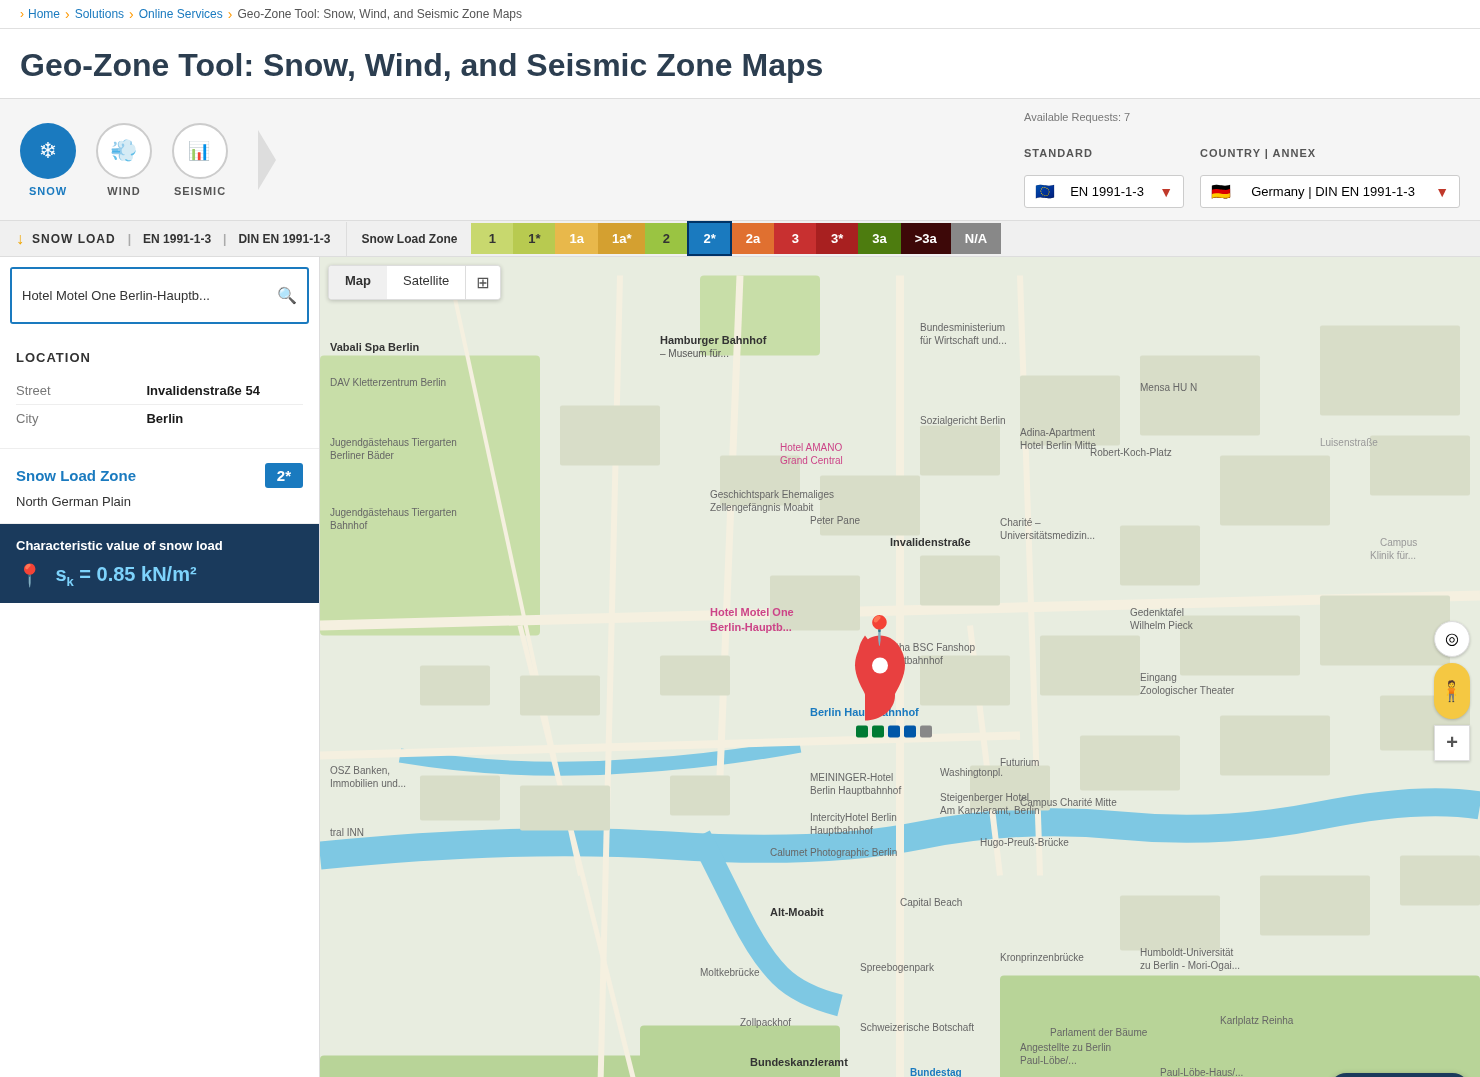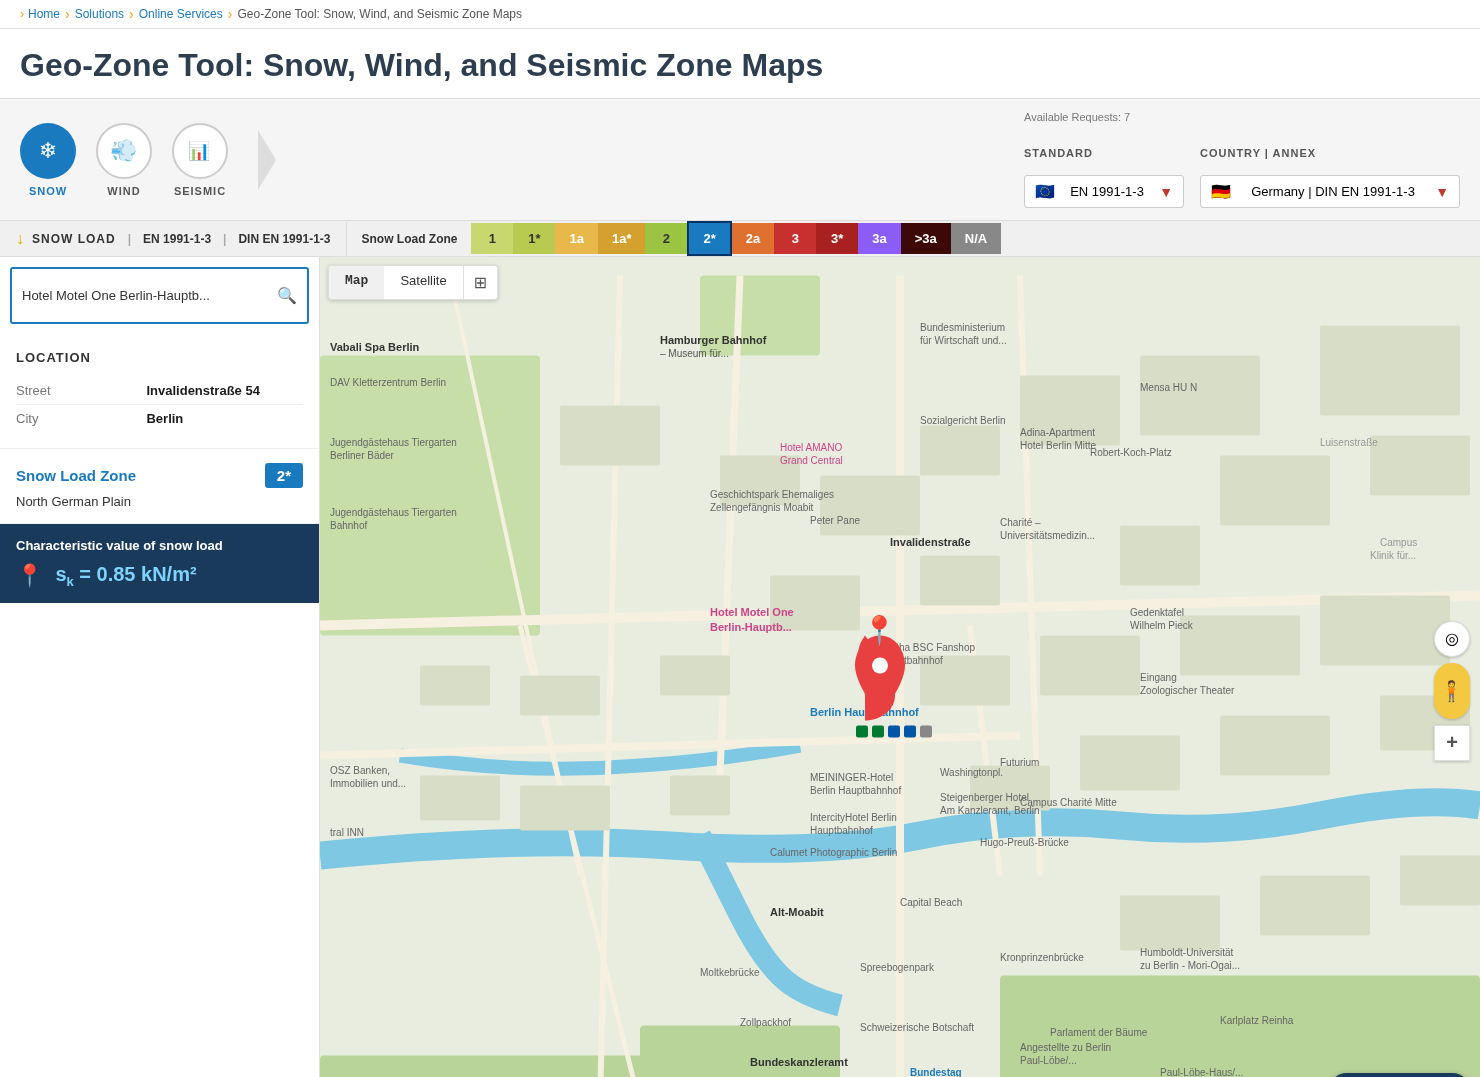--- a/index.html
+++ b/index.html
@@ -87,21 +87,21 @@
     }
     .zone-btn.z1 { background: #c8d86e; color: #333; }
     .zone-btn.z1s { background: #b8ca50; color: #333; }
     .zone-btn.z1a { background: #e8b84b; }
     .zone-btn.z1as { background: #d4a030; }
     .zone-btn.z2 { background: #9ac442; color: #333; }
     .zone-btn.z2s { background: #1a7abf; border: 2px solid #003366; }
     .zone-btn.z2a { background: #e07030; }
     .zone-btn.z3 { background: #c83030; }
     .zone-btn.z3s { background: #a82020; }
-    .zone-btn.z3a { background: #8b5cf6; }
+    .zone-btn.z3a { background: #4d7c0f; }
     .zone-btn.z3a_plus { background: #3d0808; }
     .zone-btn.zna { background: #888; }
 
     
     .main-content { display: flex; height: calc(1077px - 210px); }
 
     
     .left-panel { width: 320px; min-width: 320px; background: #fff; border-right: 1px solid #ddd; display: flex; flex-direction: column; }
 
     .search-box {
@@ -147,21 +147,21 @@
     .map-area { flex: 1; position: relative; overflow: hidden; }
     .map-tabs {
       position: absolute; top: 8px; left: 8px; z-index: 10;
       display: flex; background: #fff; border-radius: 4px; overflow: hidden;
       border: 1px solid #ddd; box-shadow: 0 1px 4px rgba(0,0,0,0.2);
     }
     .map-tab {
       padding: 7px 16px; font-size: 13px; cursor: pointer; color: #333;
       background: #fff;
     }
-    .map-tab.active { background: #f0f0f0; font-weight: bold; font-family: Liberation Mono, monospace; }
+    .map-tab.active { background: #f0f0f0; font-weight: bold; }
     .map-btn {
       padding: 7px 10px; background: #fff; border-left: 1px solid #ddd; cursor: pointer;
       display: flex; align-items: center; color: #555; font-size: 16px;
     }
 
     .map-pin {
       position: absolute; font-size: 28px; color: #e84040;
       transform: translate(-50%, -100%); cursor: pointer;
     }
 

